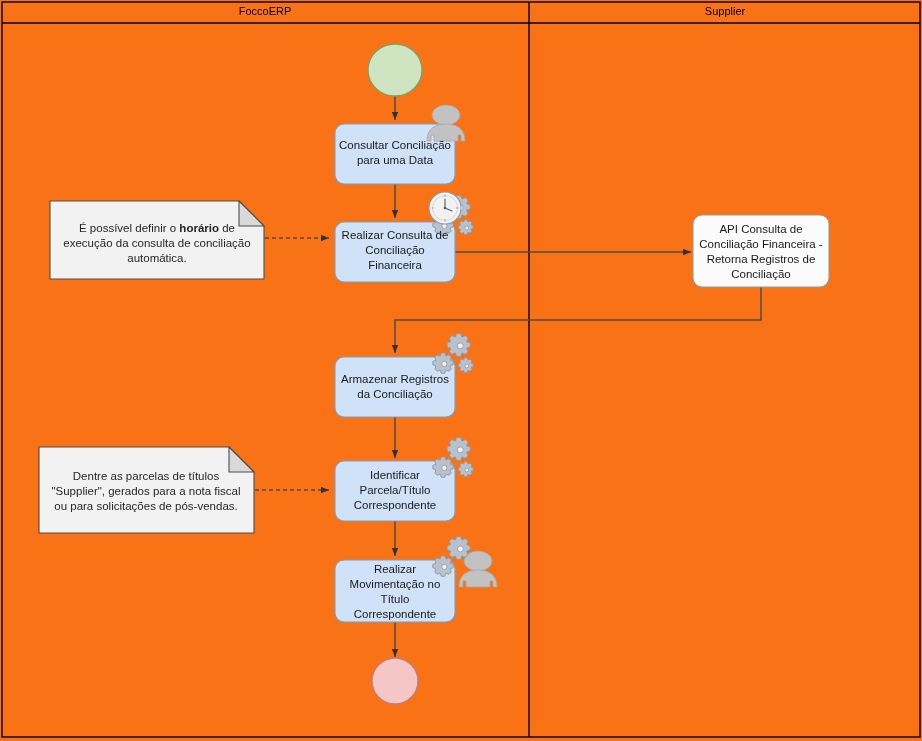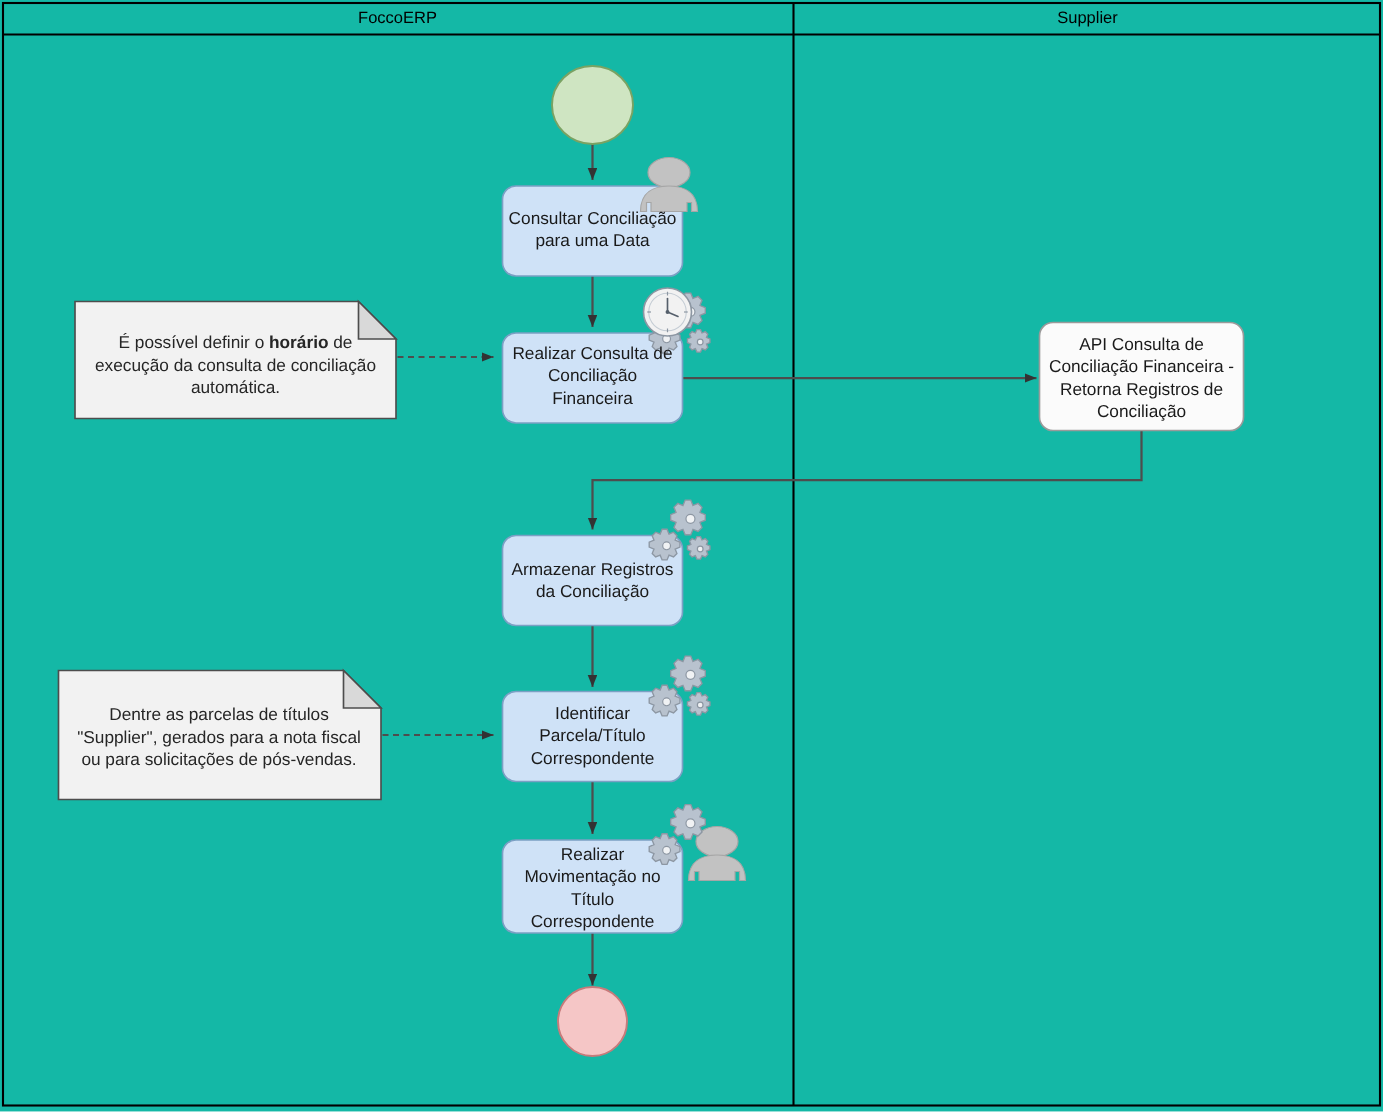--- a/index.html
+++ b/index.html
@@ -10,21 +10,21 @@
   body {
     font-family: "Liberation Sans", sans-serif;
     width: 922px;
     height: 741px;
     overflow: hidden;
   }
   #canvas {
     position: relative;
     width: 922px;
     height: 741px;
-    background: #14b8a6;
+    background: #f97316;
   }
   svg#diagram {
     position: absolute;
     left: 0;
     top: 0;
     width: 922px;
     height: 741px;
   }
   .lane-title {
     font-size: 11px;

